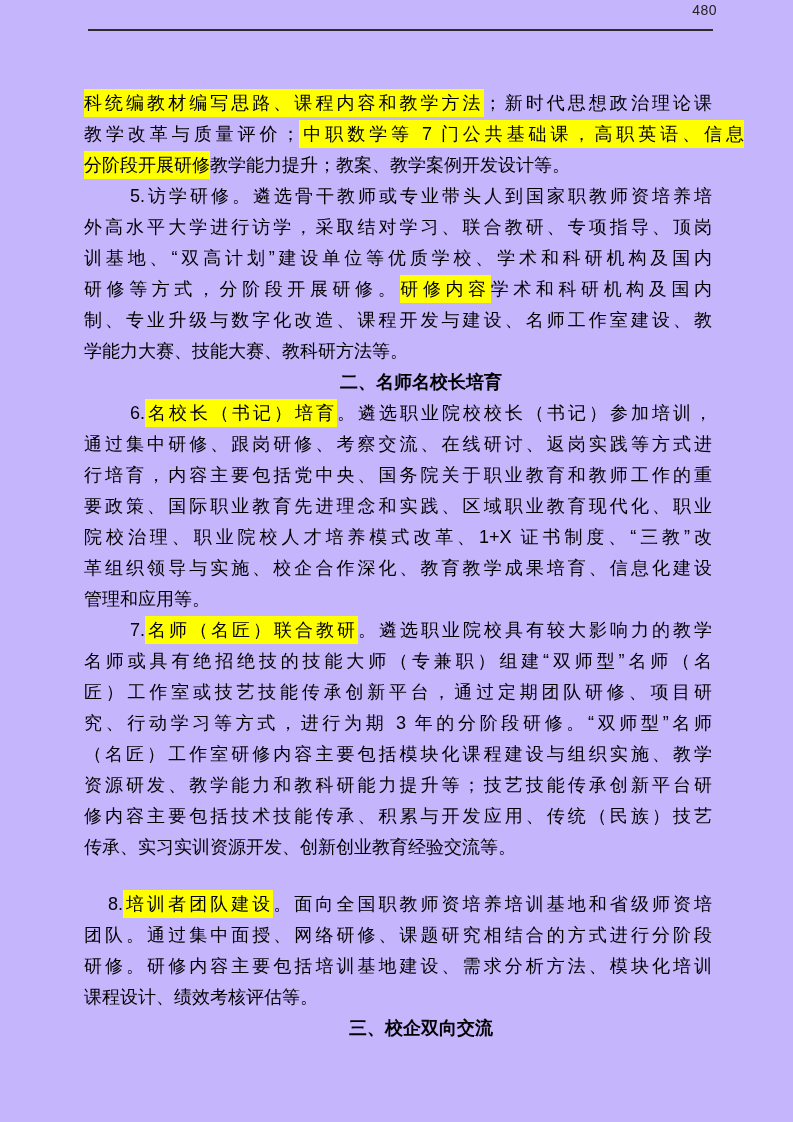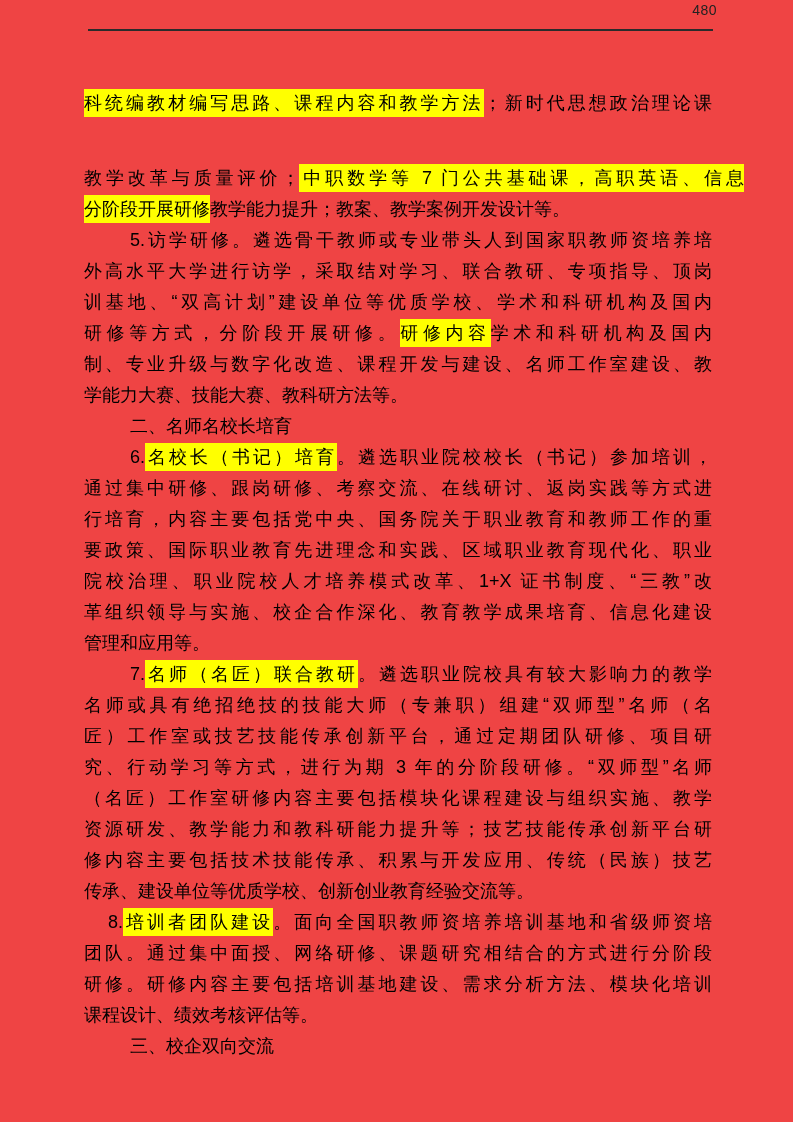--- a/index.html
+++ b/index.html
@@ -4,21 +4,21 @@
 <style>
   html, body {
     margin: 0;
     padding: 0;
     background: #ffffff;
   }
   .page {
     position: relative;
     width: 793px;
     height: 1122px;
-    background: #ef4444;
+    background: #c4b5fd;
     font-family: "Liberation Sans", "DejaVu Sans", sans-serif;
     color: #000000;
     overflow: hidden;
   }
   .pageno {
     position: absolute;
     top: 2px;
     right: 76px;
     font-size: 14px;
     color: #222222;
@@ -45,24 +45,24 @@
     line-height: 23px;
     font-size: 18px;
     text-align: left;
     white-space: nowrap;
   }
   .line.fill {
     white-space: normal;
     text-align: justify;
     text-align-last: justify;
   }
-  .line.b { font-weight: normal; }
-  .line.ind1 { padding-left: 24px; }
+  .line.b { font-weight: bold; text-align: center; }
+  .line.ind1 { padding-left: 24px; margin-top: 26px; }
   .line.ind2 { padding-left: 46px; }
-  .line.wide { width: 660px; margin-top: 44px; }
+  .line.wide { width: 660px; }
   .hl {
     background: #ffff00;
     padding: 4px 0;
   }
 </style>
 </head>
 <body>
 
 <div class="page">
   <div class="pageno">480</div>
@@ -85,20 +85,20 @@
       <div class="line fill"><span>院校治理、职业院校人才培养模式改革、1+X 证书制度、“三教”改</span></div>
       <div class="line fill"><span>革组织领导与实施、校企合作深化、教育教学成果培育、信息化建设</span></div>
       <div class="line"><span>管理和应用等。</span></div>
       <div class="line ind2 fill"><span>7.</span><span class="hl">名师（名匠）联合教研</span><span>。遴选职业院校具有较大影响力的教学</span></div>
       <div class="line fill"><span>名师或具有绝招绝技的技能大师（专兼职）组建“双师型”名师（名</span></div>
       <div class="line fill"><span>匠）工作室或技艺技能传承创新平台，通过定期团队研修、项目研</span></div>
       <div class="line fill"><span>究、行动学习等方式，进行为期 3 年的分阶段研修。“双师型”名师</span></div>
       <div class="line fill"><span>（名匠）工作室研修内容主要包括模块化课程建设与组织实施、教学</span></div>
       <div class="line fill"><span>资源研发、教学能力和教科研能力提升等；技艺技能传承创新平台研</span></div>
       <div class="line fill"><span>修内容主要包括技术技能传承、积累与开发应用、传统（民族）技艺</span></div>
-      <div class="line"><span>传承、建设单位等优质学校、创新创业教育经验交流等。</span></div>
+      <div class="line"><span>传承、实习实训资源开发、创新创业教育经验交流等。</span></div>
       <div class="line ind1 fill"><span>8.</span><span class="hl">培训者团队建设</span><span>。面向全国职教师资培养培训基地和省级师资培</span></div>
       <div class="line fill"><span>团队。通过集中面授、网络研修、课题研究相结合的方式进行分阶段</span></div>
       <div class="line fill"><span>研修。研修内容主要包括培训基地建设、需求分析方法、模块化培训</span></div>
       <div class="line"><span>课程设计、绩效考核评估等。</span></div>
       <div class="line b ind2"><span>三、校企双向交流</span></div>
     </div>
 </div>
 
 </body></html>

